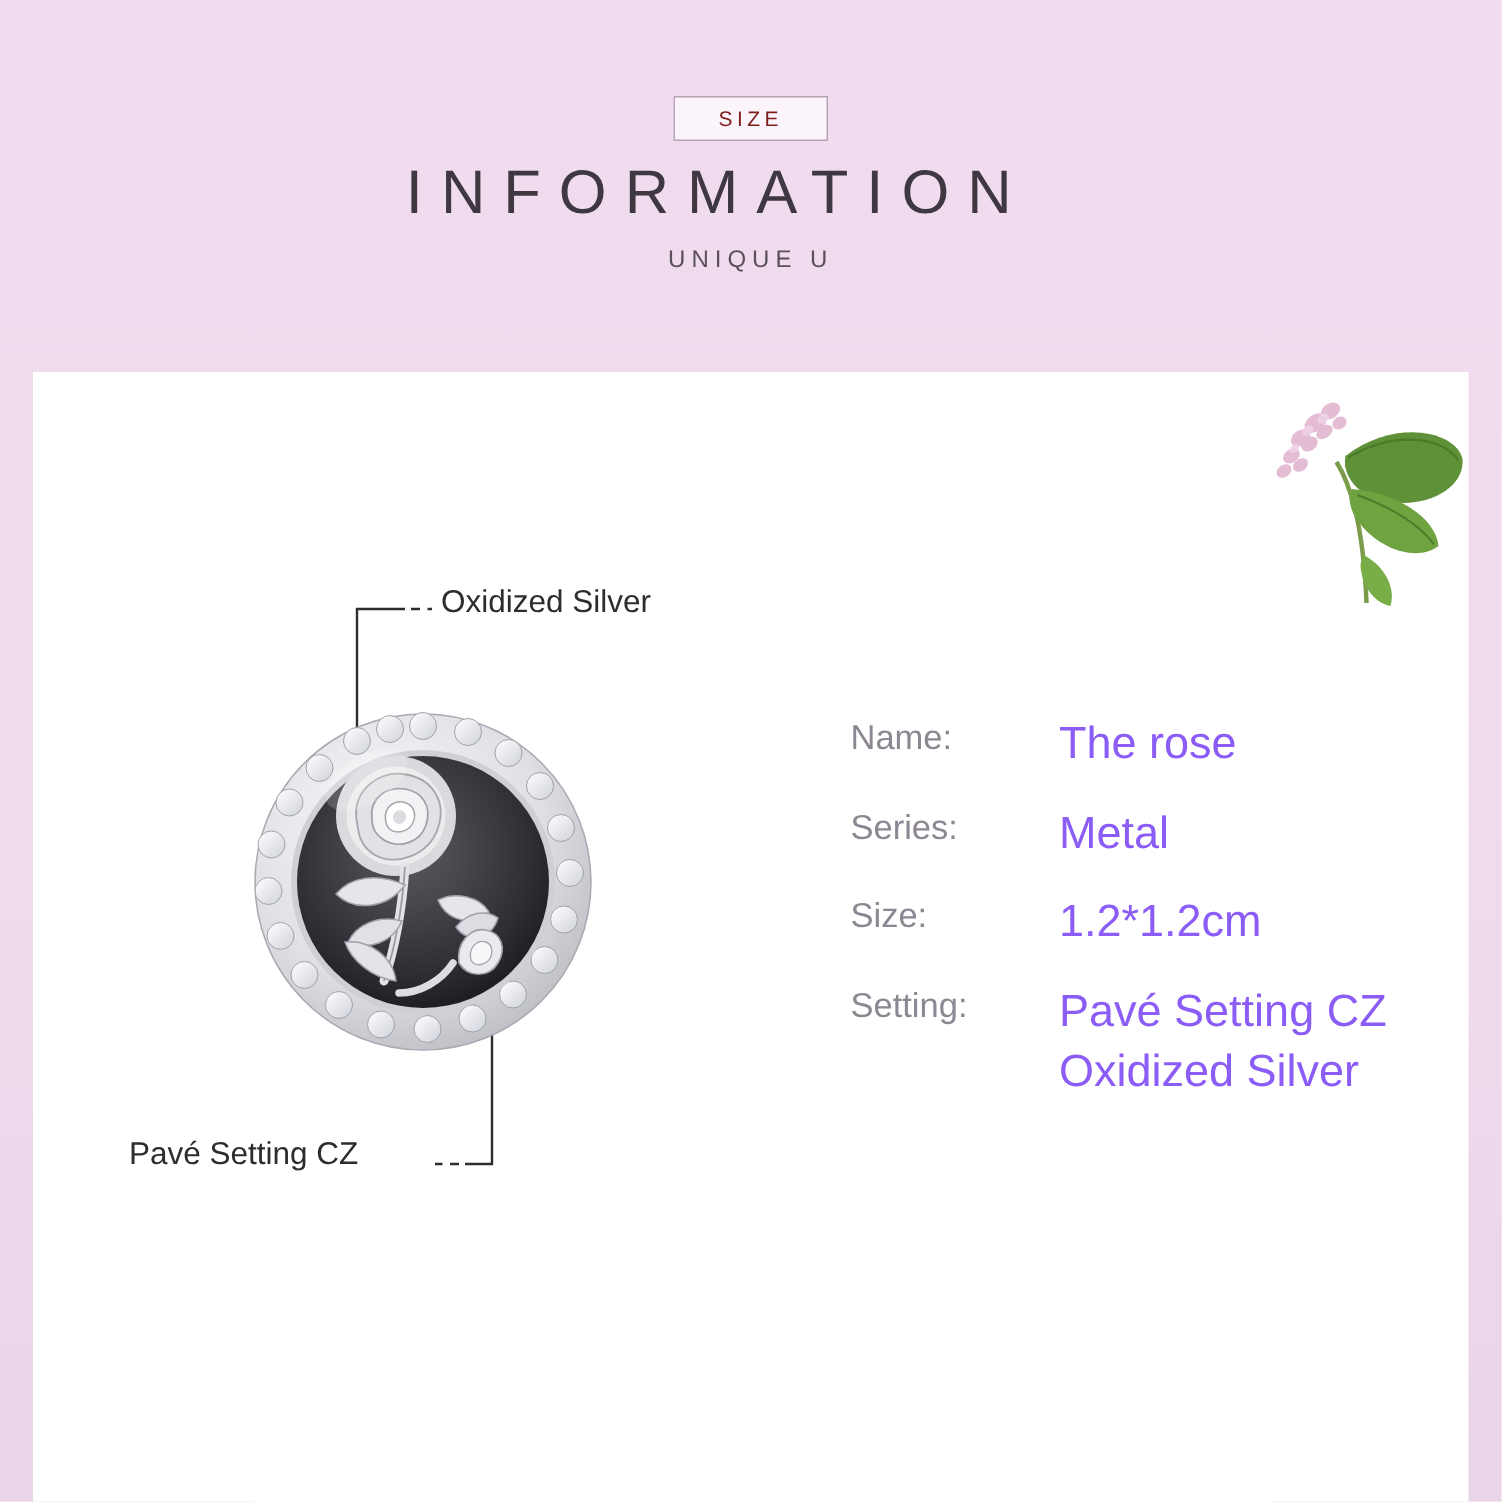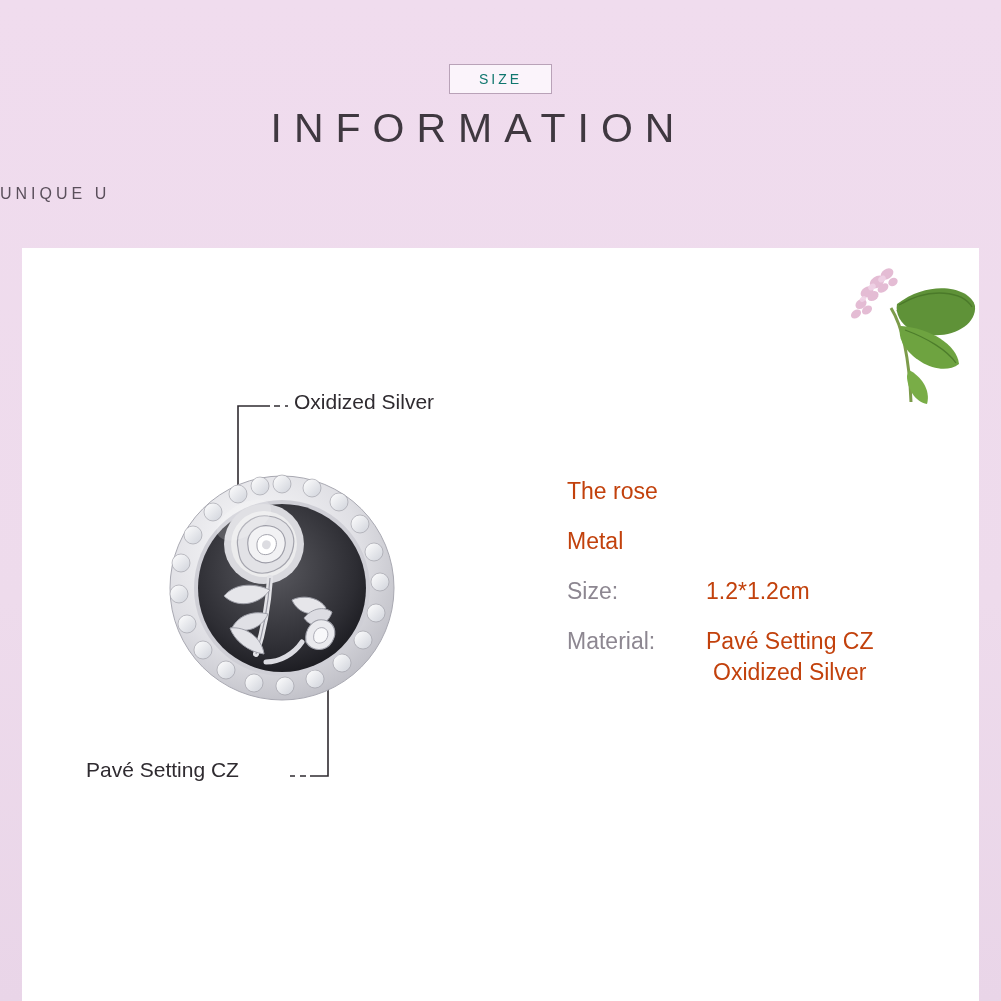--- a/index.html
+++ b/index.html
@@ -37,42 +37,42 @@
     border: 1px solid #b9a2b8;
     background: #fbf4fb;
     display: flex;
     align-items: center;
     justify-content: center;
     box-sizing: border-box;
   }
   .size-badge span {
     font-size: 14px;
     letter-spacing: 3px;
-    color: #0f766e;
+    color: #7f1d1d;
   }
   .info-title {
     position: absolute;
     left: 0;
     top: 105px;
     width: 957px;
     text-align: center;
     font-size: 41px;
     letter-spacing: 12px;
     color: #3f3840;
     font-weight: 400;
   }
   .info-sub {
     position: absolute;
     left: 0;
     top: 165px;
     width: 1001px;
+    text-align: center;
     font-size: 16px;
     letter-spacing: 4px;
     color: #5a4f5b;
-    margin-top: 20px;
   }
 
   
   .card {
     position: absolute;
     left: 22px;
     top: 248px;
     width: 957px;
     height: 767px;
     background: #ffffff;
@@ -128,25 +128,24 @@
     margin-bottom: 19px;
   }
   .spec-key {
     width: 139px;
     flex: 0 0 139px;
     font-size: 23px;
     color: #8d8791;
     line-height: 1.35;
   }
   .spec-val {
-    font-size: 23px;
-    color: #c2410c;
+    font-size: 30px;
+    color: #8b5cf6;
     line-height: 1.35;
     white-space: pre-line;
-    text-align: center;
   }
 </style>
 </head>
 <body>
 
 <div class="page">
 
   <div class="header">
     <div class="size-badge">
       <span>SIZE</span>
@@ -276,30 +275,32 @@
       </g>
       <path d="M150 184 C 142 196, 128 204, 114 204" stroke="#dcdce2" stroke-width="5" fill="none" stroke-linecap="round"></path>
 
       <path d="M112 196 C 96 194, 82 182, 78 170 C 94 168, 110 180, 112 196 Z" fill="#e3e3e8" stroke="#9fa0a9" stroke-width="1"></path>
 
       <ellipse cx="92" cy="62" rx="30" ry="16" fill="#ffffff" opacity="0.18" transform="rotate(-30 92 62)"></ellipse>
     </svg>
 
     <div class="specs">
       <div class="spec-row">
+        <div class="spec-key">Name:</div>
         <div class="spec-val">The rose</div>
       </div>
       <div class="spec-row">
+        <div class="spec-key">Series:</div>
         <div class="spec-val">Metal</div>
       </div>
       <div class="spec-row">
         <div class="spec-key">Size:</div>
         <div class="spec-val">1.2*1.2cm</div>
       </div>
       <div class="spec-row">
-        <div class="spec-key">Material:</div>
+        <div class="spec-key">Setting:</div>
         <div class="spec-val">Pavé Setting CZ
 Oxidized Silver</div>
       </div>
     </div>
 
   </div>
 </div>
 
 </body></html>

